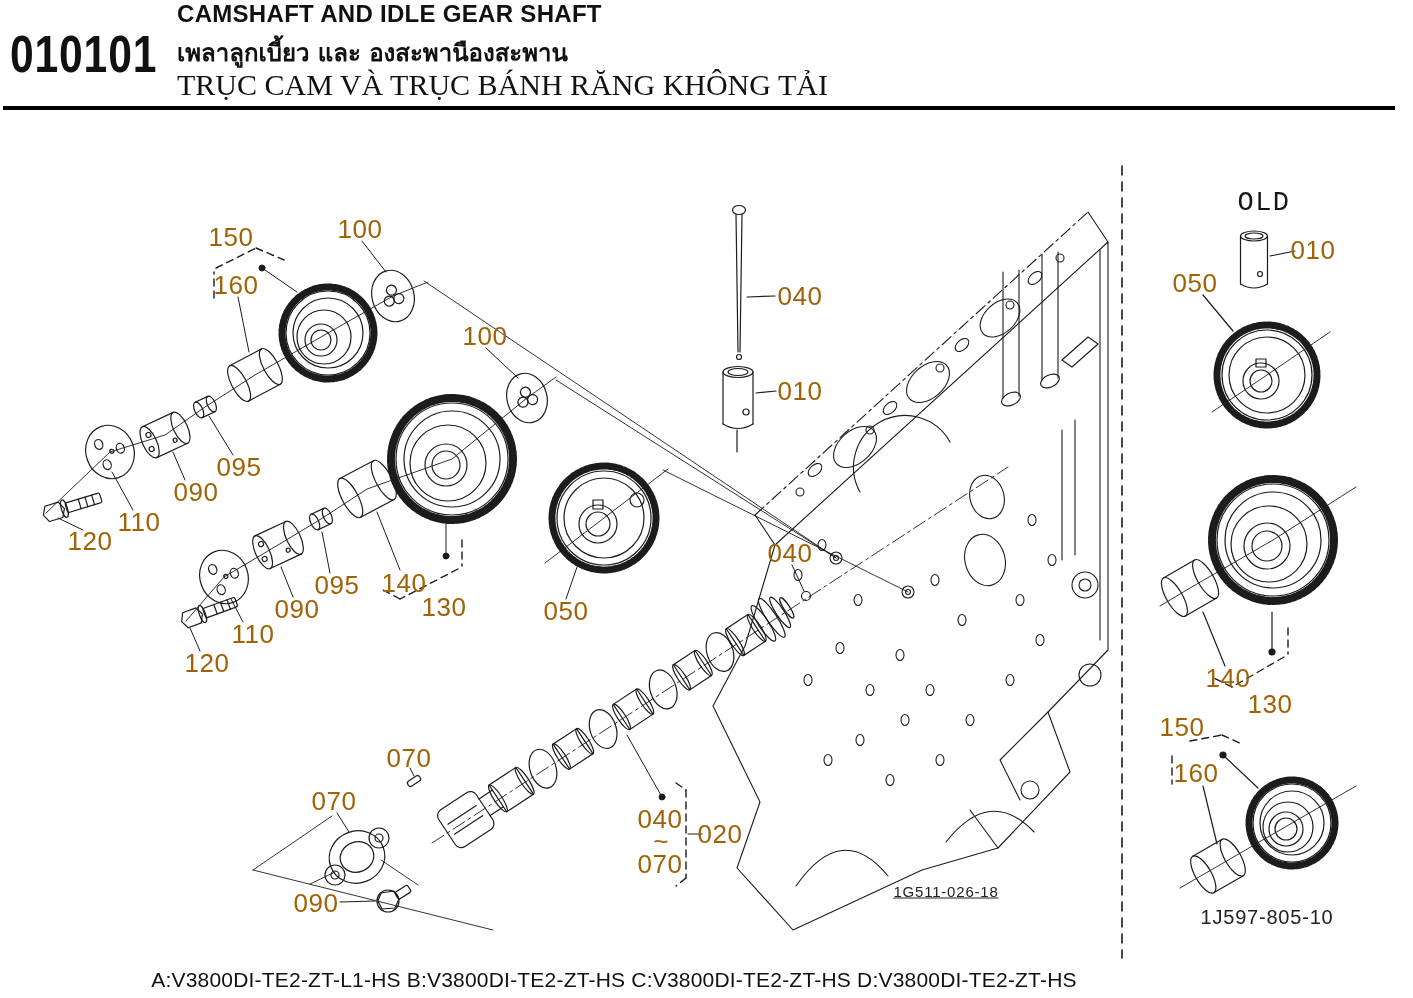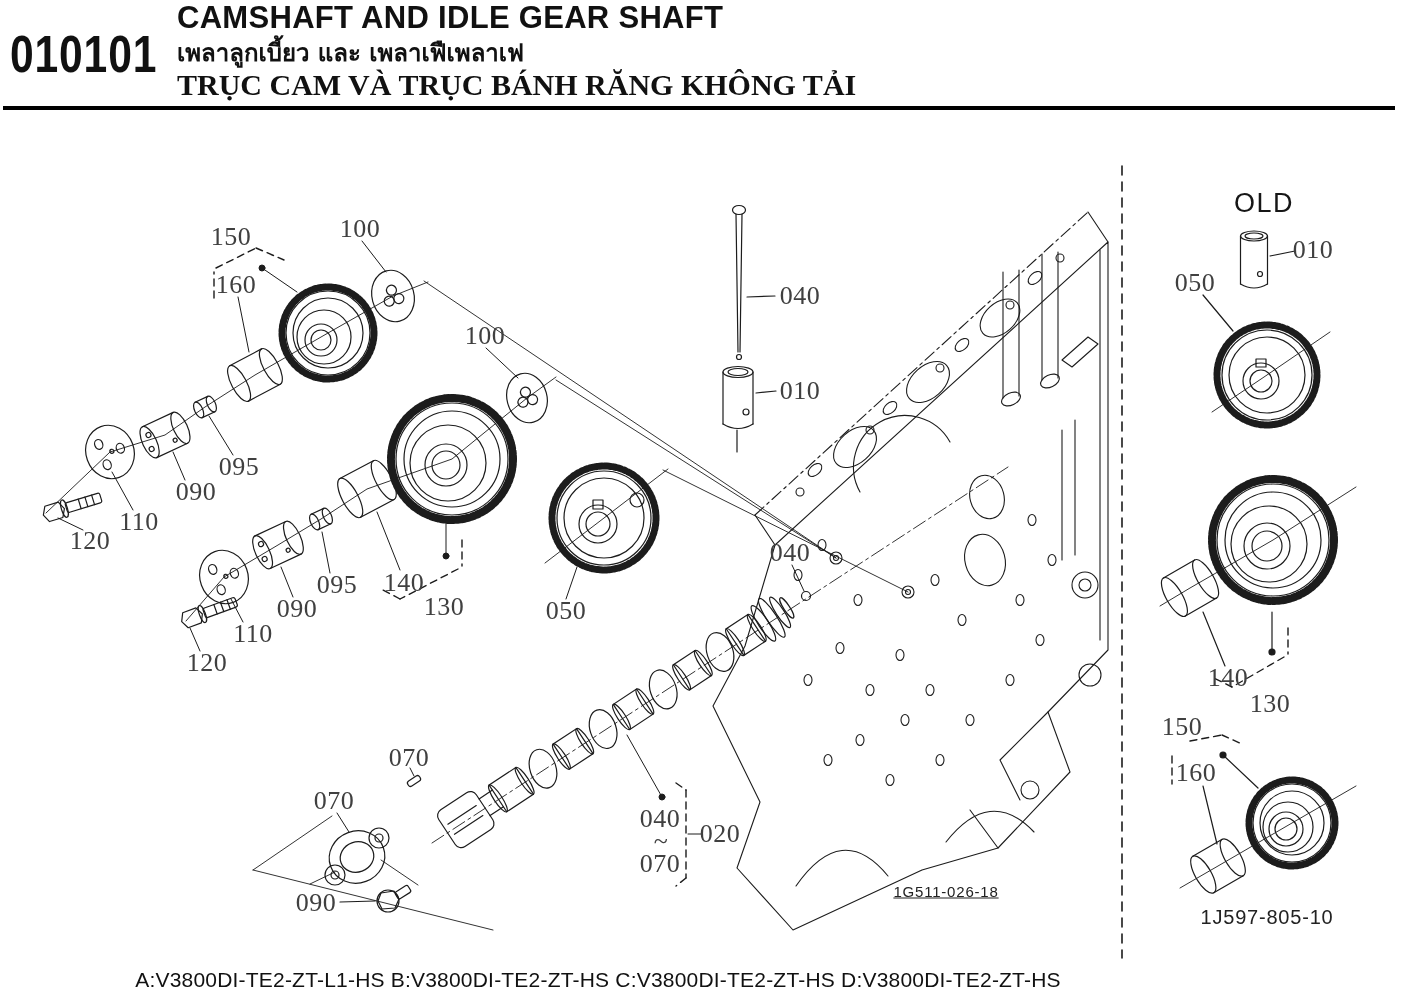--- a/index.html
+++ b/index.html
@@ -3,48 +3,48 @@
 <meta charset="utf-8">
 <style>
   html,body{margin:0;padding:0;background:#ffffff;}
   body{width:1413px;height:998px;position:relative;overflow:hidden;
        font-family:"Liberation Sans",sans-serif;color:#111;}
 
   
   .hdr-code{position:absolute;left:10px;top:24px;font-size:52px;font-weight:700;
             letter-spacing:1px;transform:scaleX(.82);transform-origin:left top;
             font-family:"Liberation Sans",sans-serif;}
-  .hdr-title-en{position:absolute;left:177px;top:0px;font-size:31px;font-weight:700;
+  .hdr-title-en{position:absolute;left:177px;top:0px;font-size:24px;font-weight:700;
             letter-spacing:.3px;white-space:nowrap;}
   .hdr-title-th{position:absolute;left:177px;top:33px;font-size:24px;font-weight:700;
             white-space:nowrap;font-family:"DejaVu Sans","Liberation Sans",sans-serif;}
-  .hdr-title-vi{position:absolute;left:177px;top:68px;font-size:30px;font-weight:700;
+  .hdr-title-vi{position:absolute;left:177px;top:68px;font-size:30px;font-weight:400;
             font-family:"Liberation Serif",serif;white-space:nowrap;}
   .hdr-rule{position:absolute;left:3px;top:106px;width:1392px;height:4px;background:#000;}
 
   
   .callout{position:absolute;transform:translate(-50%,-50%);font-size:26px;
-           letter-spacing:.5px;white-space:nowrap;color:#404040;font-family:Liberation Serif, serif;}
+           letter-spacing:.5px;white-space:nowrap;color:#a16207;}
   .old-tag{position:absolute;transform:translate(-50%,-50%);font-size:27px;
-           letter-spacing:1.5px;color:#161616;}
+           letter-spacing:1.5px;color:#161616;font-family:Liberation Mono, monospace;}
   .code-sm{position:absolute;transform:translate(-50%,-50%);font-size:15px;
            letter-spacing:.8px;color:#222;text-decoration:underline;}
   .code-md{position:absolute;transform:translate(-50%,-50%);font-size:20px;
            letter-spacing:.8px;color:#222;}
-  .footer-models{position:absolute;left:0;top:968px;width:1196px;text-align:center;
+  .footer-models{position:absolute;left:16px;top:968px;width:1196px;text-align:center;
            font-size:21px;letter-spacing:.2px;color:#111;white-space:nowrap;}
 
   svg{position:absolute;left:0;top:0;}
 </style>
 </head>
 <body>
 
 <div class="hdr-code">010101</div>
 <div class="hdr-title-en">CAMSHAFT AND IDLE GEAR SHAFT</div>
-<div class="hdr-title-th">เพลาลูกเบี้ยว และ เพลาเฟืเพลาเฟ</div>
+<div class="hdr-title-th">เพลาลูกเบี้ยว และ องสะพานืองสะพาน</div>
 <div class="hdr-title-vi">TRỤC CAM VÀ TRỤC BÁNH RĂNG KHÔNG TẢI</div>
 <div class="hdr-rule"></div>
 
 <svg width="1413" height="998" viewBox="0 0 1413 998">
 <g fill="none" stroke="#1c1c1c" stroke-width="1.2" stroke-linecap="round" stroke-linejoin="round">
 
   <line x1="1122" y1="166" x2="1122" y2="958" stroke-dasharray="9 7" stroke-width="1.6"></line>
 
   <g stroke-width="1.1">
     <path d="M775,545 L1108,242 L1108,650 L1048,712 L1070,772 L998,848 L922,870 L793,930 L737,868 L760,802 L713,706 L745,646 Z"></path>

